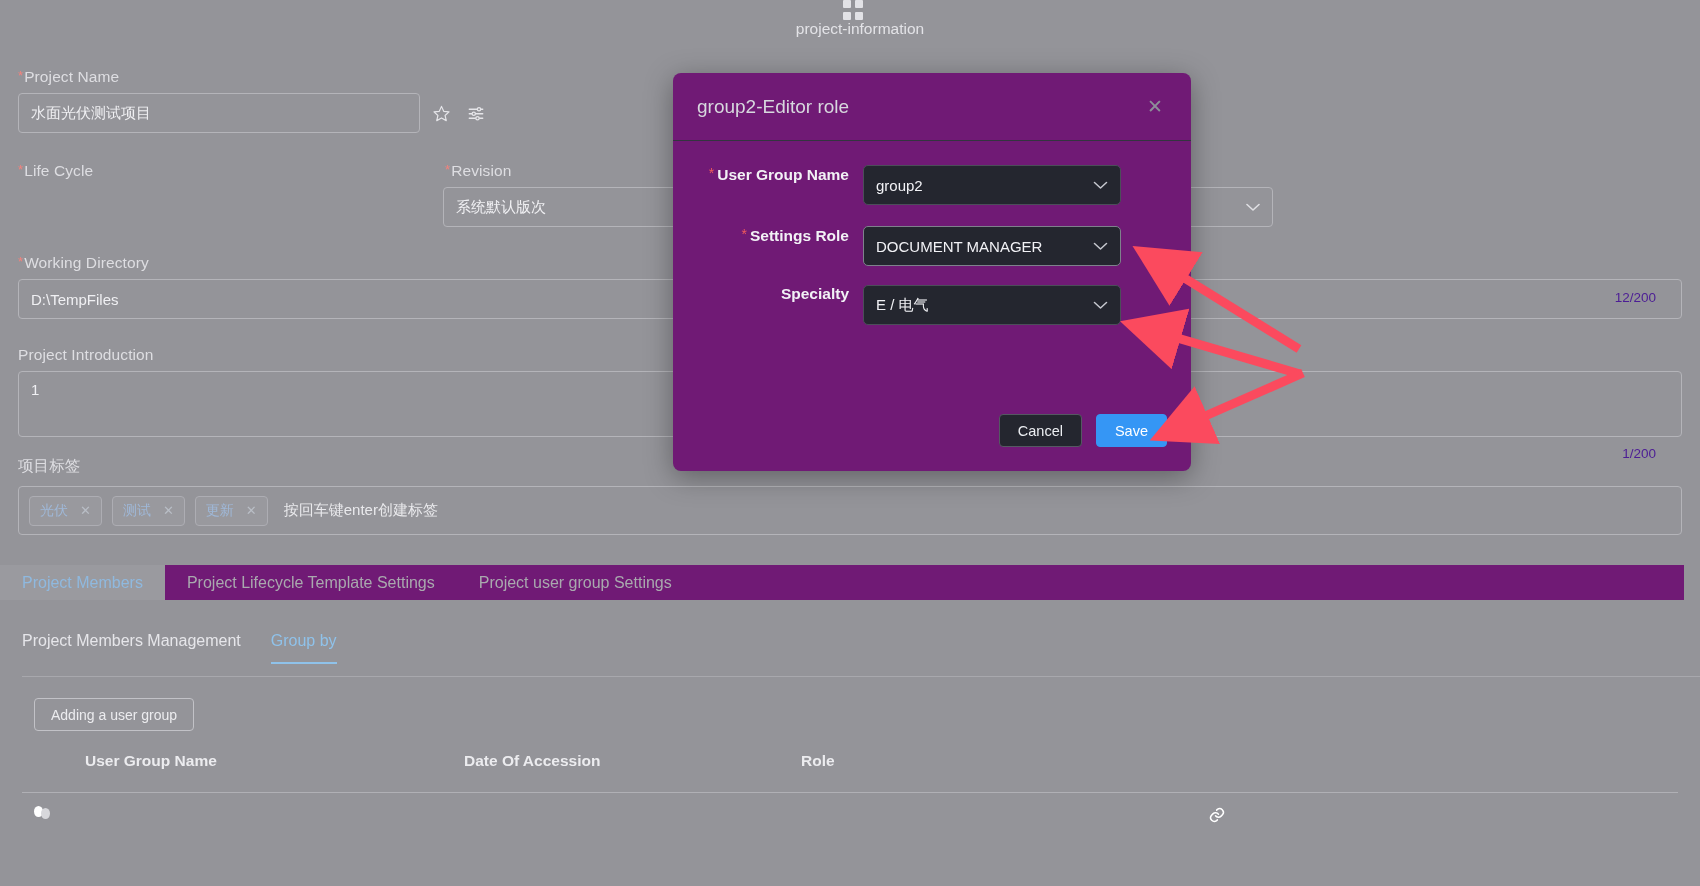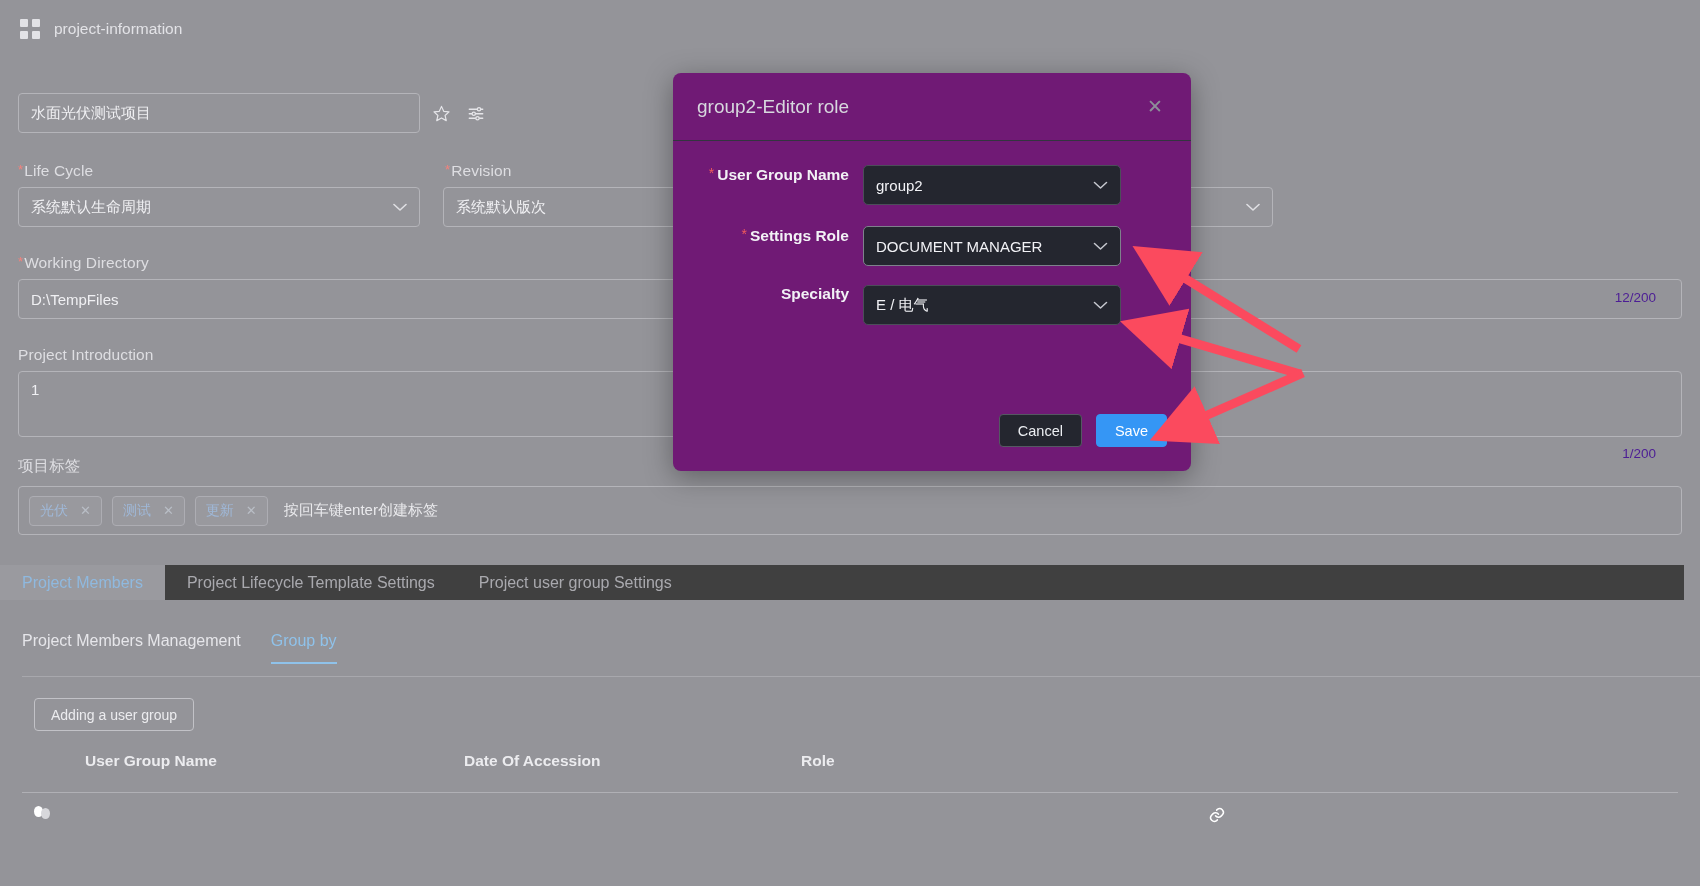--- a/index.html
+++ b/index.html
@@ -16,21 +16,21 @@
   
   #page-root {
     position: absolute; inset: 0;
     background: #949499;
     color: #dcdce0;
   }
 
   
   .crumb-bar {
     position: absolute; left: 0; top: 0; width: 100%; height: 58px;
-    display: flex; align-items: center; padding-left: 20px;
+    display: flex; align-items: center; padding-left: 20px; flex-direction: column;
   }
   .grid-icon { width: 20px; height: 20px; position: relative; display:inline-block; margin-right: 14px; }
   .grid-icon i {
     position: absolute; width: 8px; height: 8px; background: #e2e2e6; border-radius: 1px;
   }
   .grid-icon i:nth-child(1){left:0;top:0;}
   .grid-icon i:nth-child(2){right:0;top:0;}
   .grid-icon i:nth-child(3){left:0;bottom:0;}
   .grid-icon i:nth-child(4){right:0;bottom:0;}
   .crumb-text { font-size: 15.5px; color: #e3e3e7; }
@@ -64,21 +64,21 @@
     height: 30px; border:1px solid #adadb3; border-radius: 4px;
     display:flex; align-items:center; gap:12px; padding: 0 10px;
     font-size: 14px; color:#9fb8d8; background: rgba(255,255,255,.05);
   }
   .tag .x { color:#b9bec6; font-size: 13px; }
   .tag-ph { font-size: 15px; color:#e9e9ec; margin-left: 6px; }
 
   
   .tabs-strip {
     position:absolute; left:0; right:16px; top:565px; height:35px;
-    background: #404040;
+    background: #701a75;
     display:flex; align-items:flex-end;
   }
   .tabs-strip .tab {
     font-size: 16px; color: #a9a9ae; padding: 0 22px; line-height: 35px; height:35px;
   }
   .tabs-strip .tab.active { color:#8fb9df; background:#9a9a9f; }
 
   .sub-tabs {
     position:absolute; left:0; right:0; top:620px; height:56px;
     display:flex; align-items:center; padding-left: 22px; gap: 30px;
@@ -164,20 +164,21 @@
         <i></i>
         <i></i>
         <i></i>
       </span>
     <span class="crumb-text">project-information</span>
   </div>
 
   <div class="form-area">
 
     <div class="row" style="position:absolute;left:0;top:10px;width:100%;">
+      <span class="field-label"><span class="req">*</span><span>Project Name</span></span>
       <div style="position:absolute;left:18px;top:25px;width:402px;">
         <div class="ctl">
           <span>水面光伏测试项目</span>
         </div>
       </div>
       <div class="icon-btn" style="position:absolute;left:428px;top:32px;">
         <svg width="19" height="19" viewBox="0 0 24 24" fill="none" stroke="#e6e6ea" stroke-width="1.5" stroke-linejoin="round">
           <polygon points="12,3 14.8,9.3 21.5,10 16.5,14.5 18,21 12,17.6 6,21 7.5,14.5 2.5,10 9.2,9.3"></polygon>
         </svg>
       </div>
@@ -188,30 +189,20 @@
           <line x1="3" y1="13" x2="21" y2="13"></line>
             <circle cx="9" cy="13" r="2.2" fill="#949499"></circle>
           <line x1="3" y1="19" x2="21" y2="19"></line>
             <circle cx="14" cy="19" r="2.2" fill="#949499"></circle>
         </svg>
       </div>
     </div>
 
     <div class="row" style="position:absolute;left:0;top:104px;width:100%;">
       <span class="field-label"><span class="req">*</span><span>Life Cycle</span></span>
-      <div style="position:absolute;left:18px;top:25px;width:402px;">
-        <div class="ctl sel">
-          <span>系统默认生命周期</span>
-          <span class="chev">
-            <svg width="14" height="9" viewBox="0 0 14 9" fill="none" stroke="#e4e4e8" stroke-width="1.6" stroke-linecap="round" stroke-linejoin="round">
-                <polyline points="1,1.5 7,7 13,1.5"></polyline>
-              </svg>
-          </span>
-        </div>
-      </div>
 
       <span class="field-label" style="position:absolute;left:427px;top:0;"><span class="req">*</span><span>Revision</span></span>
       <div style="position:absolute;left:443px;top:25px;width:830px;">
         <div class="ctl sel">
           <span>系统默认版次</span>
           <span class="chev">
             <svg width="14" height="9" viewBox="0 0 14 9" fill="none" stroke="#e4e4e8" stroke-width="1.6" stroke-linecap="round" stroke-linejoin="round">
                 <polyline points="1,1.5 7,7 13,1.5"></polyline>
               </svg>
           </span>

